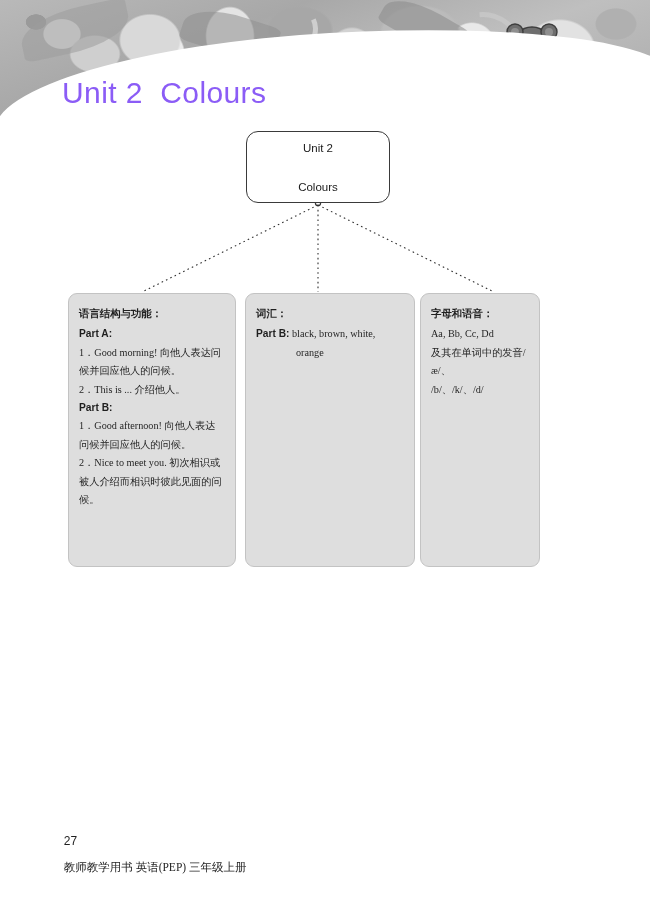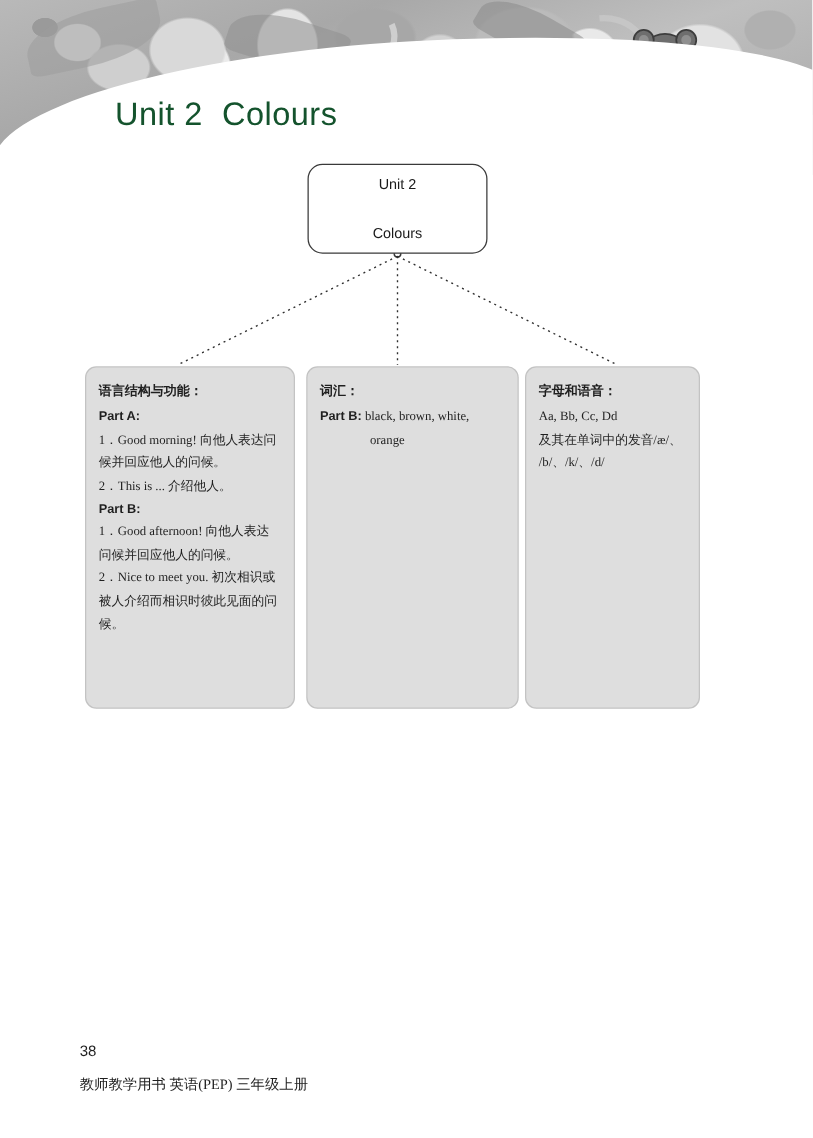--- a/index.html
+++ b/index.html
@@ -90,25 +90,24 @@
 
   
   .character { position: absolute; }
 
   
   #page-title {
     position: absolute;
     left: 62px;
     top: 76px;
     font-family: "Liberation Sans", "DejaVu Sans", sans-serif;
-    font-size: 26px;
+    font-size: 30px;
     letter-spacing: .4px;
-    color: #14532d;
+    color: #8b5cf6;
     white-space: pre;
-    margin-left: 30px;
   }
 
   
   #diagram {
     position: absolute;
     left: 0; top: 0;
     width: 650px; height: 910px;
     pointer-events: none;
   }
   #root-node {
@@ -136,21 +135,21 @@
     border: 1px solid #c3c3c3;
     border-radius: 9px;
     box-sizing: border-box;
     padding: 11px 10px 10px 10px;
     font-size: 10.2px;
     line-height: 18.4px;
     color: #1f1f1f;
   }
   #box-structure { left: 68px;  top: 293px; width: 168px; height: 274px; }
   #box-vocab     { left: 245px; top: 293px; width: 170px; height: 274px; }
-  #box-phonics   { left: 420px; top: 293px; width: 140px; height: 274px; }
+  #box-phonics   { left: 420px; top: 293px; width: 120px; height: 274px; }
 
   .box-heading {
     font-family: "Liberation Sans", "DejaVu Sans", sans-serif;
     font-weight: bold;
     font-size: 10.4px;
     margin-bottom: 2px;
   }
   .part-label {
     font-family: "Liberation Sans", "DejaVu Sans", sans-serif;
     font-weight: bold;
@@ -268,16 +267,16 @@
 </div>
 
 <div class="branch-box" id="box-phonics">
   <div class="box-heading">字母和语音：</div>
   <div class="line">Aa, Bb, Cc, Dd</div>
   <div class="line">及其在单词中的发音/æ/、</div>
   <div class="line">/b/、/k/、/d/</div>
 </div>
 
 <div id="footer">
-  <span class="pg">38</span>
+  <span class="pg">27</span>
   <span>&nbsp;&nbsp;&nbsp;</span>
   <span>教师教学用书 英语(PEP) 三年级上册</span>
 </div>
 
 </body></html>

